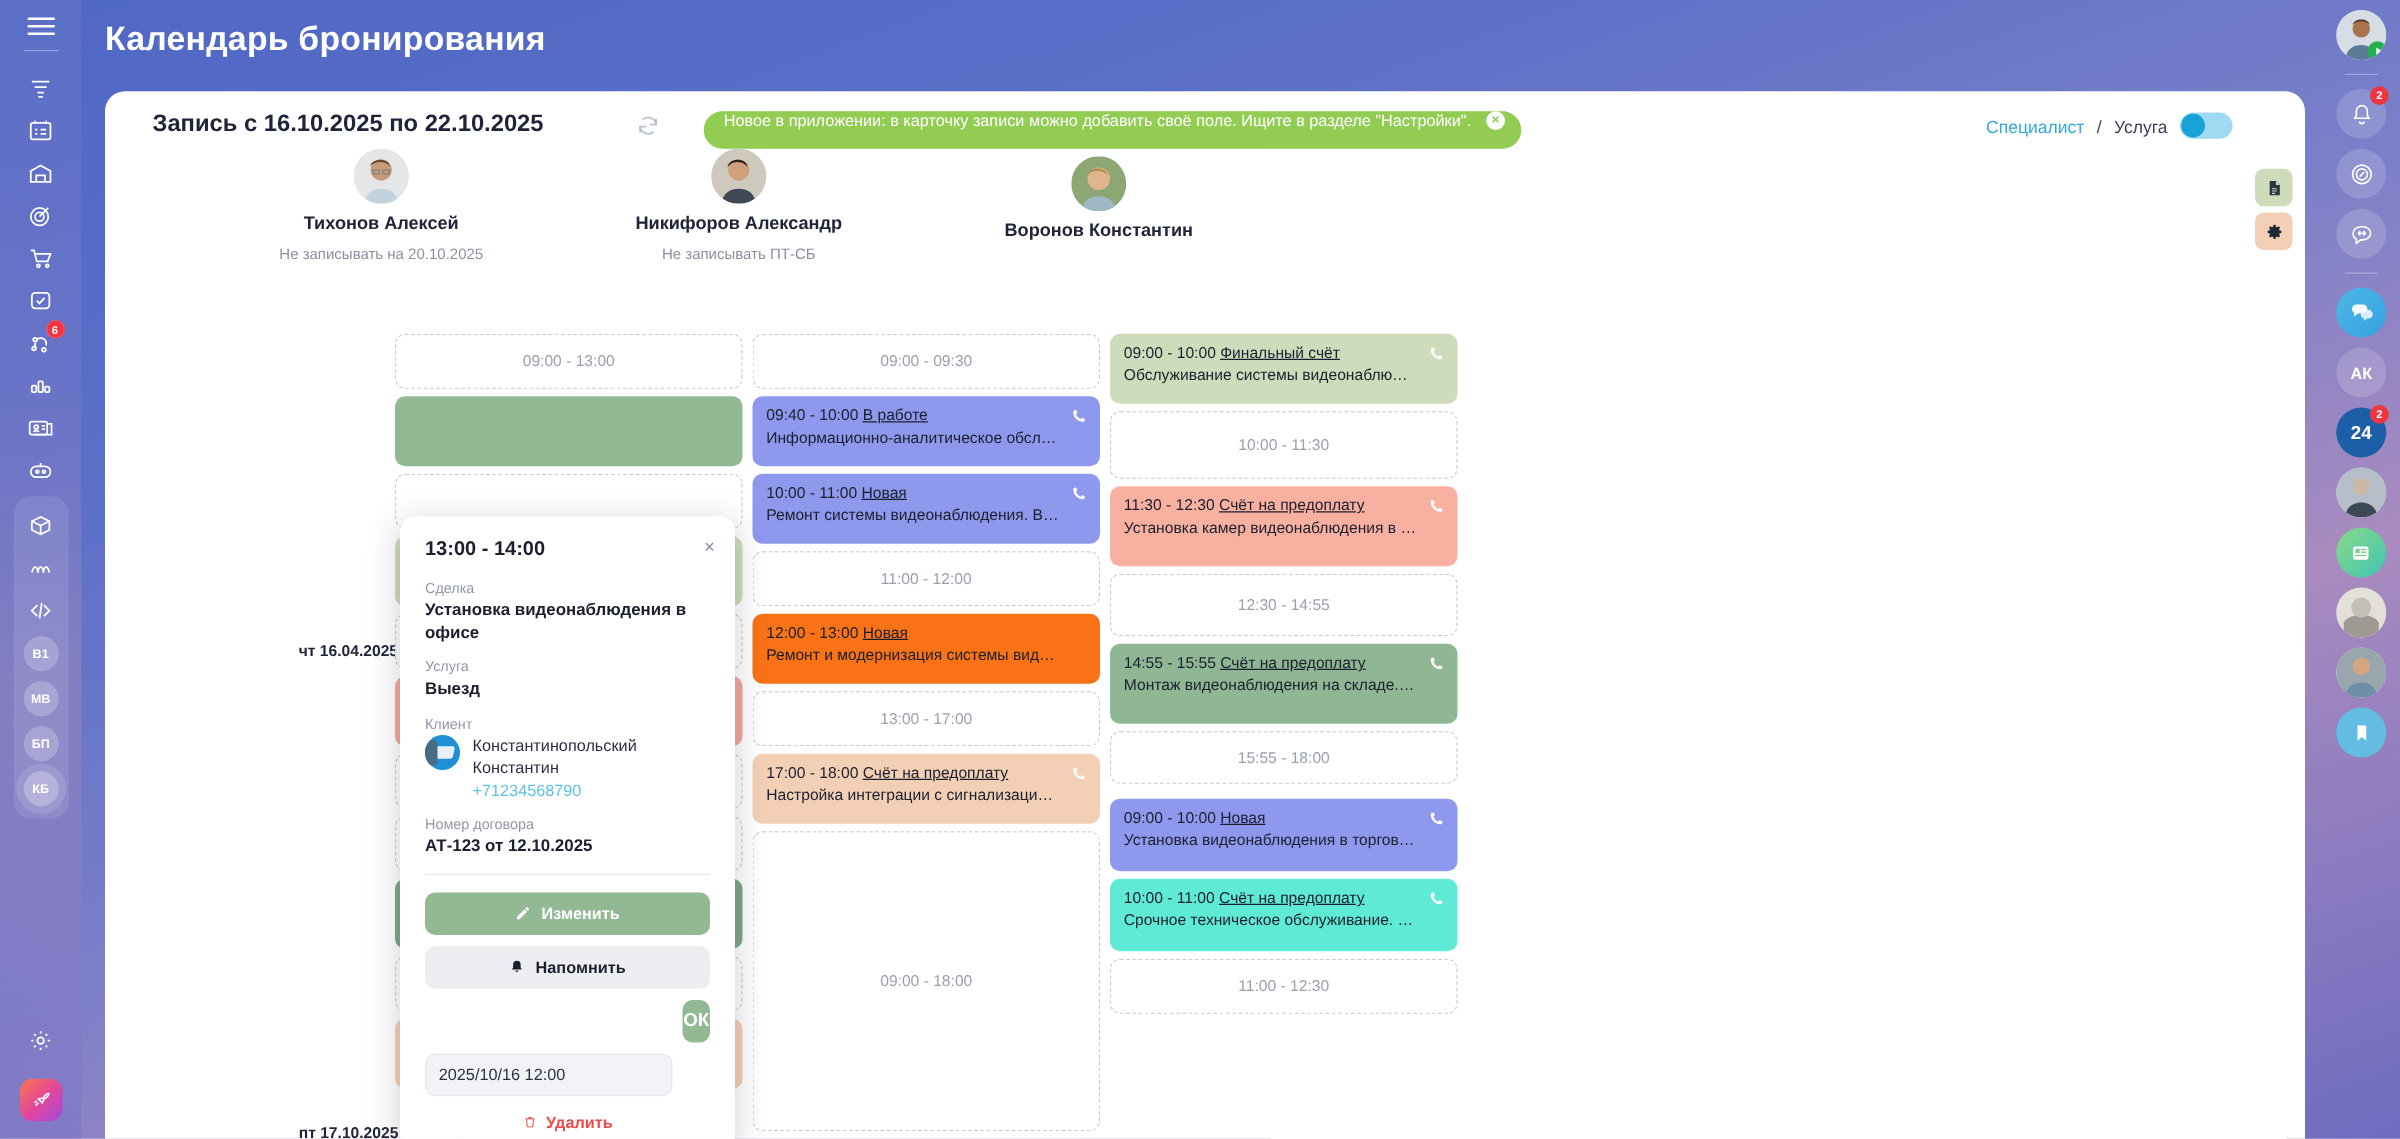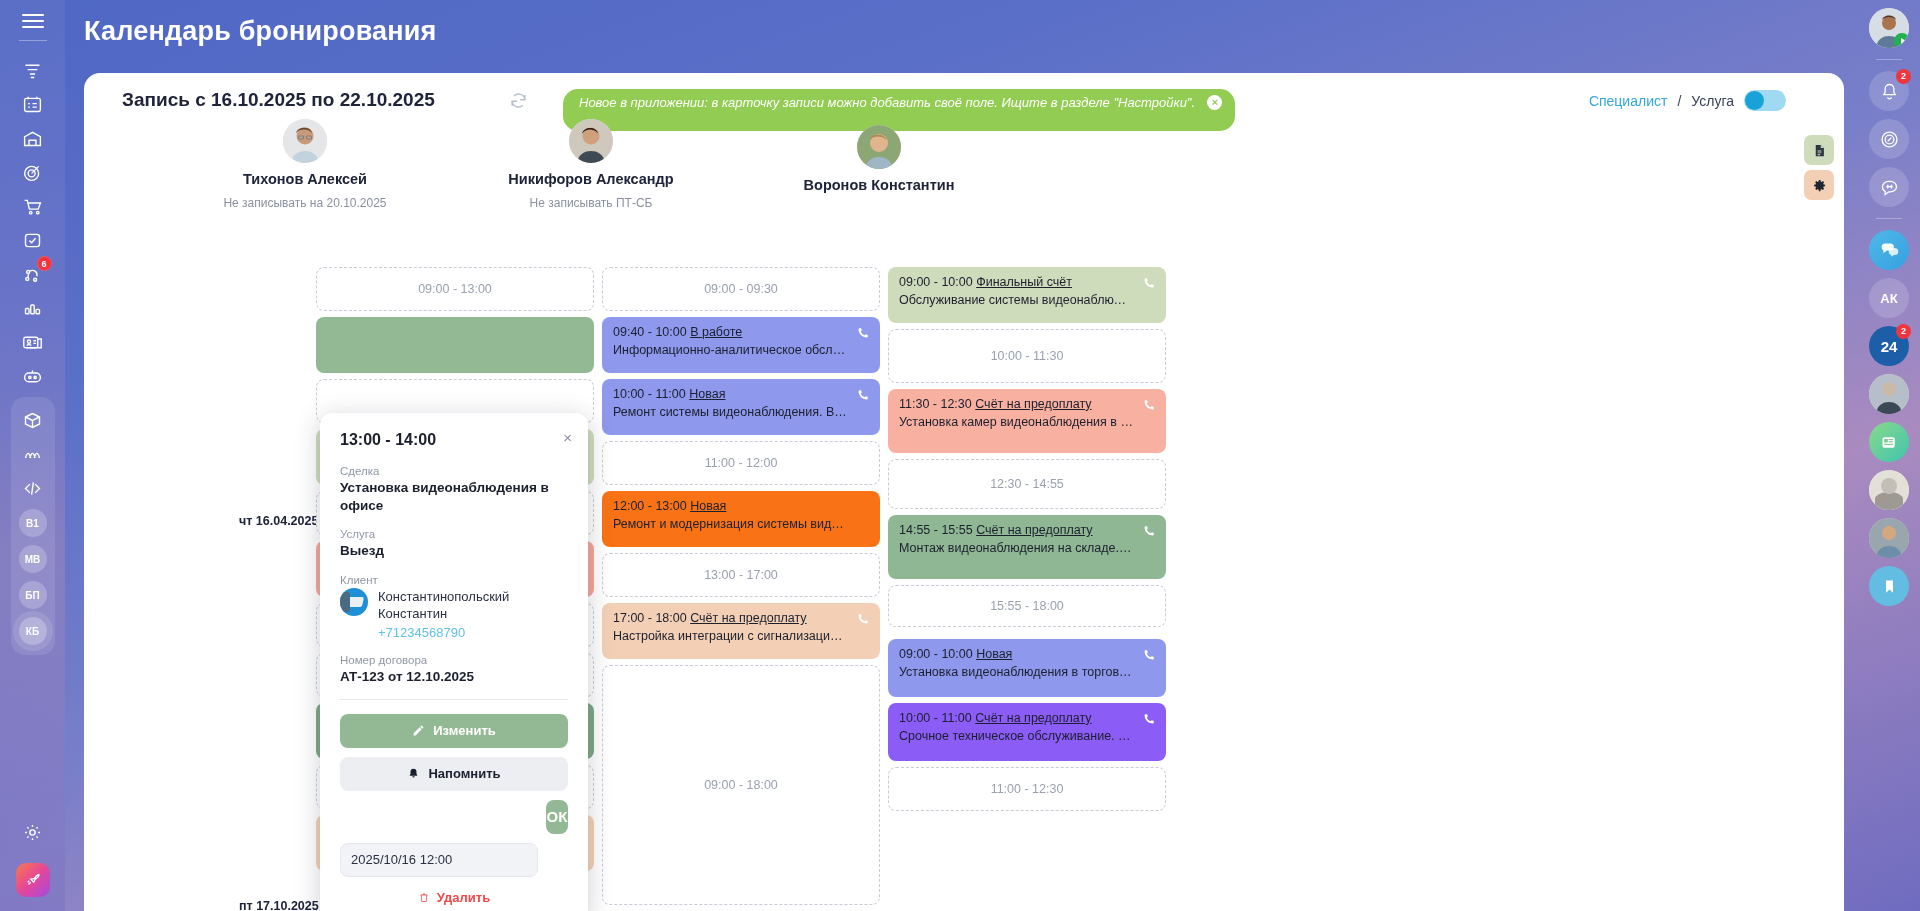--- a/index.html
+++ b/index.html
@@ -94,24 +94,24 @@
 
   #panel-topbar { position: relative; height: 58px; }
   #range-title {
     position: absolute; left: 38px; top: 16px;
     font-size: 19px; font-weight: bold; color: #20243a;
   }
   #refresh-icon { position: absolute; left: 425px; top: 18px; cursor: pointer; }
   #refresh-icon svg { width: 19px; height: 19px; stroke: #b9bfcc; fill: none; stroke-width: 1.8; }
 
   #notice {
-    position: absolute; left: 479px; top: 16px; height: 42px;
+    position: absolute; left: 479px; top: 16px; height: 30px;
     background: #92cc53; border-radius: 15px; color: #fff;
     display: flex; align-items: center; padding: 0 13px 16px 16px; gap: 12px;
-    font-size: 13px; white-space: nowrap; font-style: italic;
+    font-size: 13px; white-space: nowrap;
   }
   #notice-close {
     width: 15px; height: 15px; border-radius: 50%; background: #fff; color: #92cc53;
     font-size: 11px; line-height: 15px; text-align: center; font-weight: bold; cursor: pointer;
     flex: none;
   }
 
   #toggle-wrap { position: absolute; right: 58px; top: 17px; display: flex; align-items: center; gap: 10px; font-size: 14px; }
   #toggle-wrap .lbl-a { color: #31a8dd; }
   #toggle-wrap .lbl-sep { color: #3b4257; }
@@ -591,21 +591,21 @@
         <div class="l1">
           <span>09:00 - 10:00</span>
           <span class="st">Новая</span>
         </div>
         <div class="l2">Установка видеонаблюдения в торгово…</div>
         <span class="phone"><svg viewBox="0 0 24 24">
               <path d="M6.6 3.5 9 4.2l1 3.5-2 1.6a12 12 0 0 0 6.7 6.7l1.6-2 3.5 1 .7 2.4c-.3 1.2-1.4 2.1-2.7 2.1C10.6 19.5 4.5 13.4 4.5 6.2c0-1.3.9-2.4 2.1-2.7z"></path>
             </svg></span>
       </div>
 
-      <div class="ev" style="background:#8b5cf6;min-height:58px">
+      <div class="ev" style="background:#5eead4;min-height:58px">
         <div class="l1">
           <span>10:00 - 11:00</span>
           <span class="st">Счёт на предоплату</span>
         </div>
         <div class="l2">Срочное техническое обслуживание. В…</div>
         <span class="phone"><svg viewBox="0 0 24 24">
               <path d="M6.6 3.5 9 4.2l1 3.5-2 1.6a12 12 0 0 0 6.7 6.7l1.6-2 3.5 1 .7 2.4c-.3 1.2-1.4 2.1-2.7 2.1C10.6 19.5 4.5 13.4 4.5 6.2c0-1.3.9-2.4 2.1-2.7z"></path>
             </svg></span>
       </div>
 

